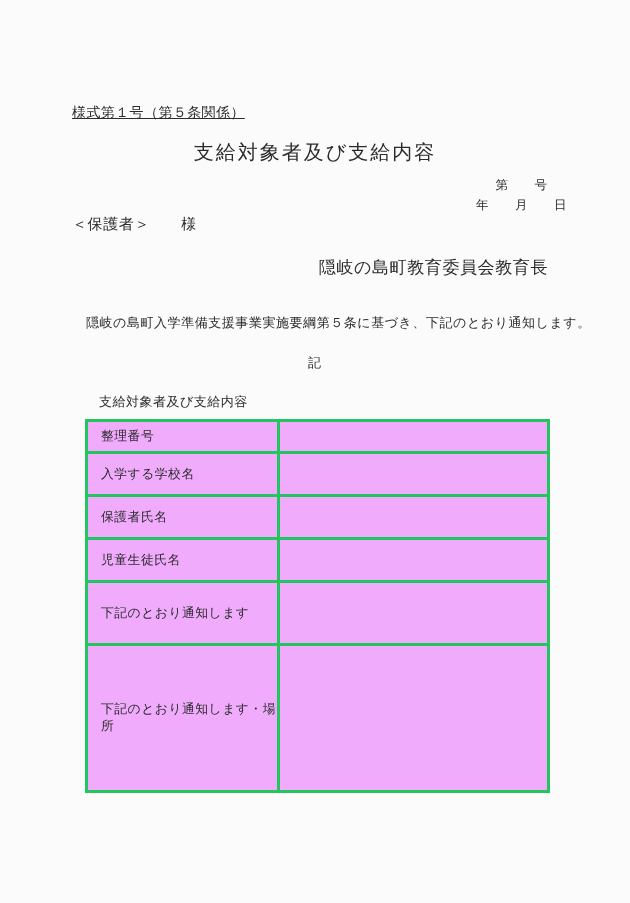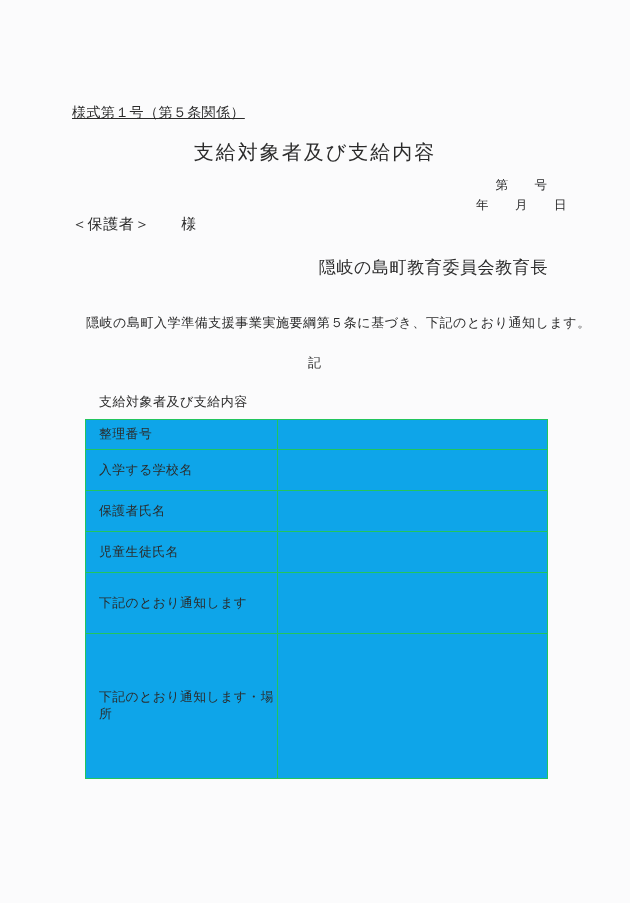--- a/index.html
+++ b/index.html
@@ -105,27 +105,27 @@
   
   .form-table {
     position: absolute;
     left: 85px;
     top: 419px;
     width: 462px;
     border-collapse: collapse;
     table-layout: fixed;
   }
   .form-table td {
-    border: 1px solid #22c55e;
+    border: 3px solid #22c55e;
     padding: 0 0 0 13px;
     font-size: 12.8px;
     letter-spacing: 0.5px;
     vertical-align: middle;
     color: #2b2b2b;
-    background: #0ea5e9;
+    background: #f0abfc;
   }
   .form-table td.value-cell {
     padding: 0;
   }
   col.label-col { width: 192px; }
   col.value-col { width: 270px; }
 
   tr.r-short td { height: 29px; }
   tr.r-normal td { height: 40px; }
   tr.r-medium td { height: 60px; }

